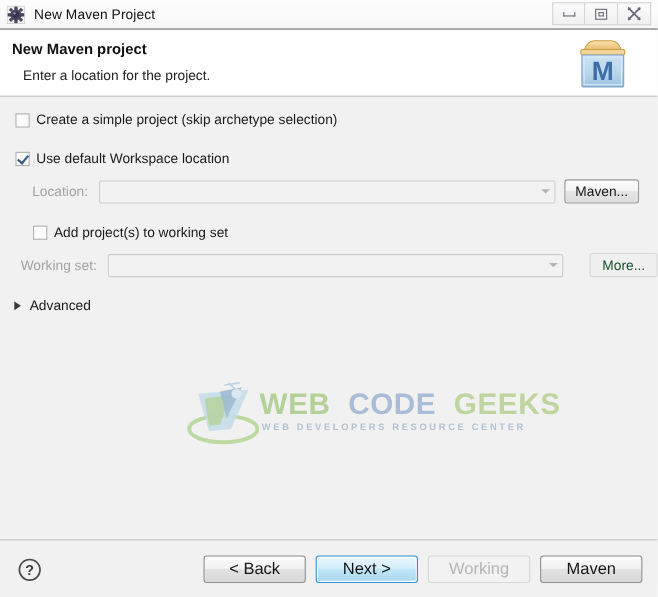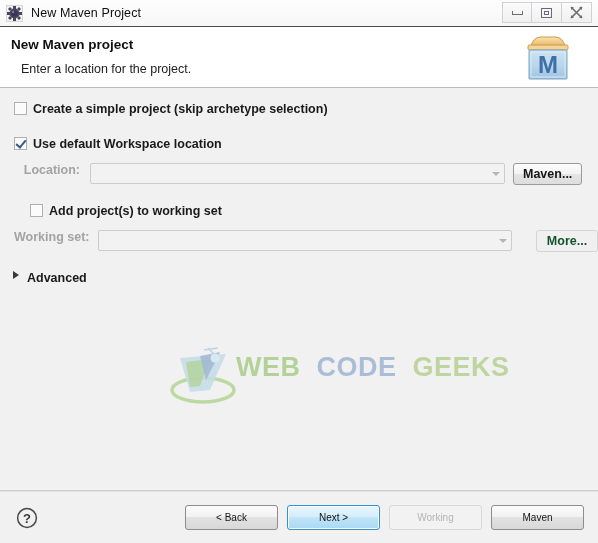--- a/index.html
+++ b/index.html
@@ -128,22 +128,22 @@
     position: relative;
     flex: 1 1 auto;
     background: #f1f1f1;
     border-bottom: 1px solid #cfcfcf;
     padding: 0;
     overflow: hidden;
   }
 
   .row {
     display: flex;
+    align-items: center;
     padding-left: 14px;
-    font-weight: bold;
   }
   .row-check1 { margin-top: 14px; }
   .row-check2 { margin-top: 21px; }
   .row-loc    { margin-top: 12px; }
   .row-check3 { margin-top: 19px; margin-left: 16px; }
   .row-ws     { margin-top: 12px; }
   .row-adv    { margin-top: 19px; padding-left: 13px; }
 
   .cbox {
     width: 13px;
@@ -314,21 +314,21 @@
     display: flex;
     gap: 9px;
   }
   .fbtn {
     width: 93px;
     height: 25px;
     box-sizing: border-box;
     border: 1px solid #8d8d8d;
     border-radius: 3px;
     background: linear-gradient(to bottom, #fbfbfb 0%, #f2f2f2 47%, #e2e2e2 50%, #d8d8d8 100%);
-    font-size: 10px;
+    font-size: 15px;
     font-family: "Liberation Sans", sans-serif;
     color: #141414;
     display: flex;
     align-items: center;
     justify-content: center;
     white-space: nowrap;
   }
   .fbtn.primary {
     border: 1px solid #2f93cf;
     background: linear-gradient(to bottom, #eaf6fc 0%, #d4eefb 45%, #bfe4f7 52%, #a9d9f2 100%);
@@ -463,20 +463,21 @@
         <path d="M16 16 L40 13 L30 40 L20 41 Z" fill="#8fbf63" opacity="0.8"></path>
         <path d="M30 10 L50 6 L36 34 Z" fill="#6e95c4" opacity="0.85"></path>
         <circle cx="45" cy="12" r="4.5" fill="#cfe3f2"></circle>
         <path d="M34 4 L48 2 M38 2 L44 8" stroke="#9fc3de" stroke-width="1.6" fill="none"></path>
       </svg>
       <div class="wm-text">
         <span class="wm-web">WEB</span>
         <span class="wm-code" style="margin-left:8px">CODE</span>
         <span class="wm-geeks" style="margin-left:8px">GEEKS</span>
       </div>
+      <div class="wm-tag">WEB DEVELOPERS RESOURCE CENTER</div>
     </div>
 
   </div>
 
   <div class="footer">
     <span class="help-icon">
       <svg width="22" height="22" viewBox="0 0 22 22" xmlns="http://www.w3.org/2000/svg">
         <circle cx="11" cy="11" r="9.4" fill="#f1f1f1" stroke="#4a4a4a" stroke-width="1.5"></circle>
         <text x="11" y="16" font-family="'Liberation Sans', sans-serif" font-size="13" font-weight="bold" fill="#3a3a3a" text-anchor="middle">?</text>
       </svg>

